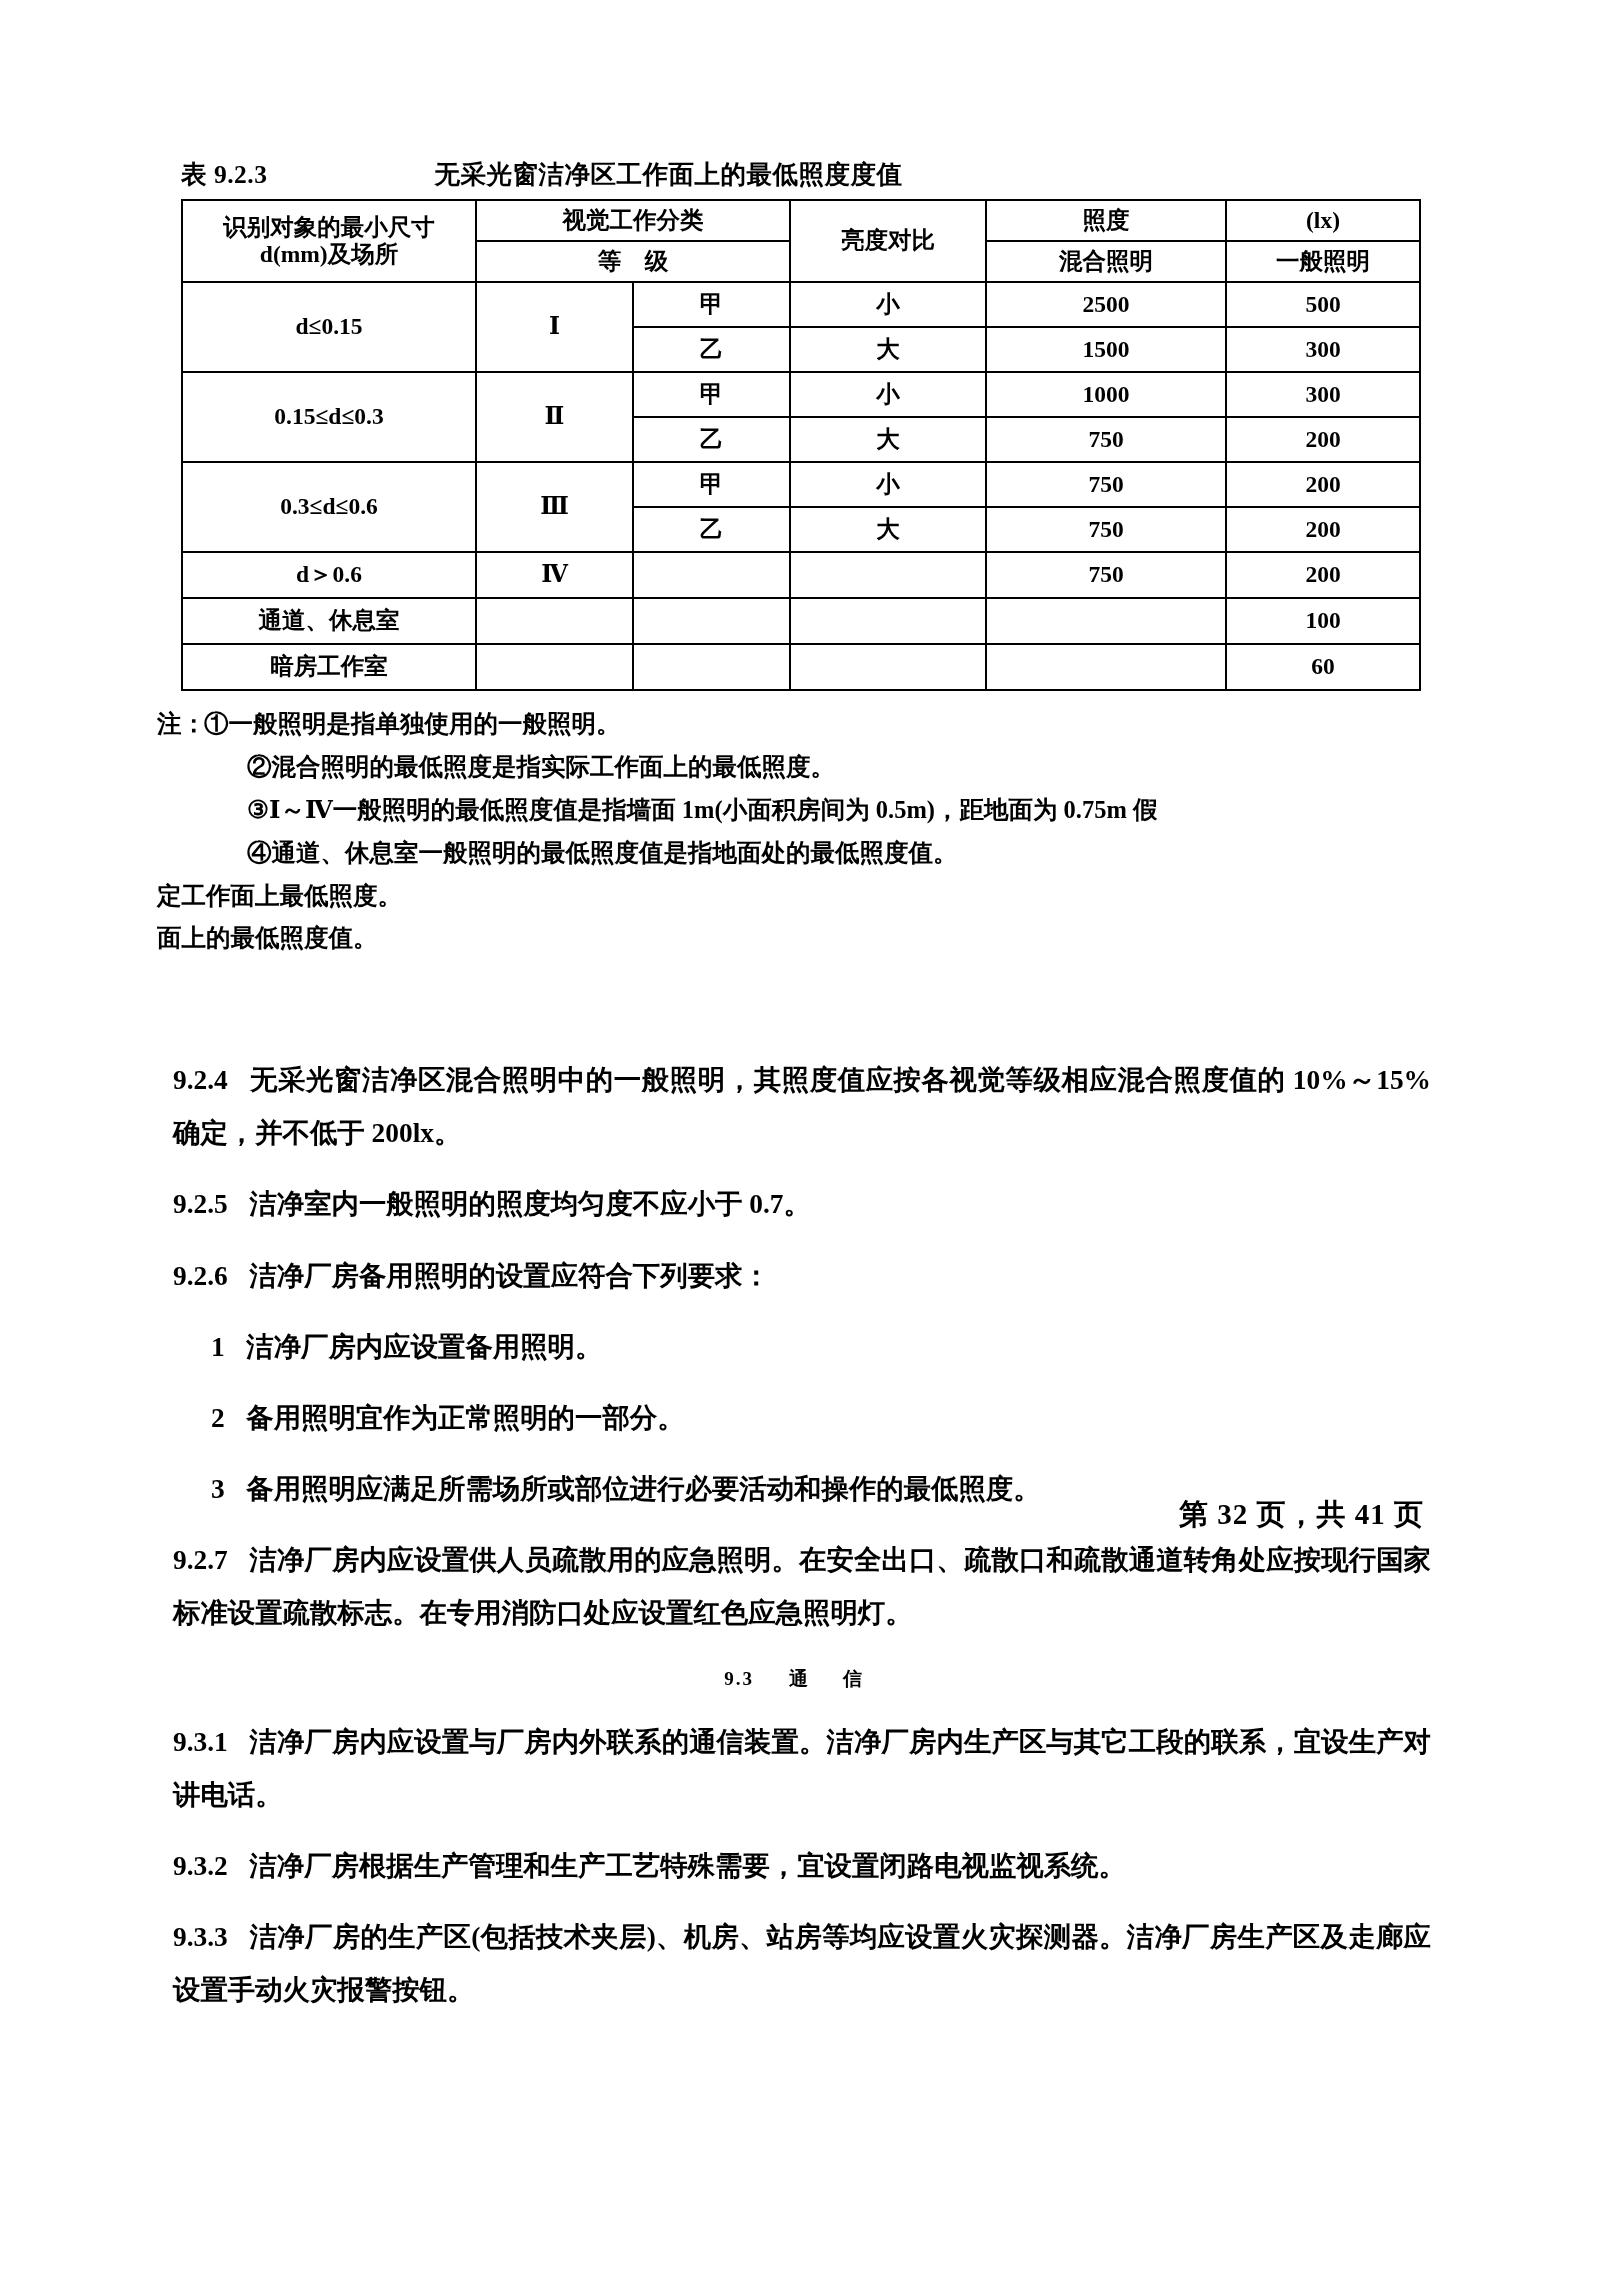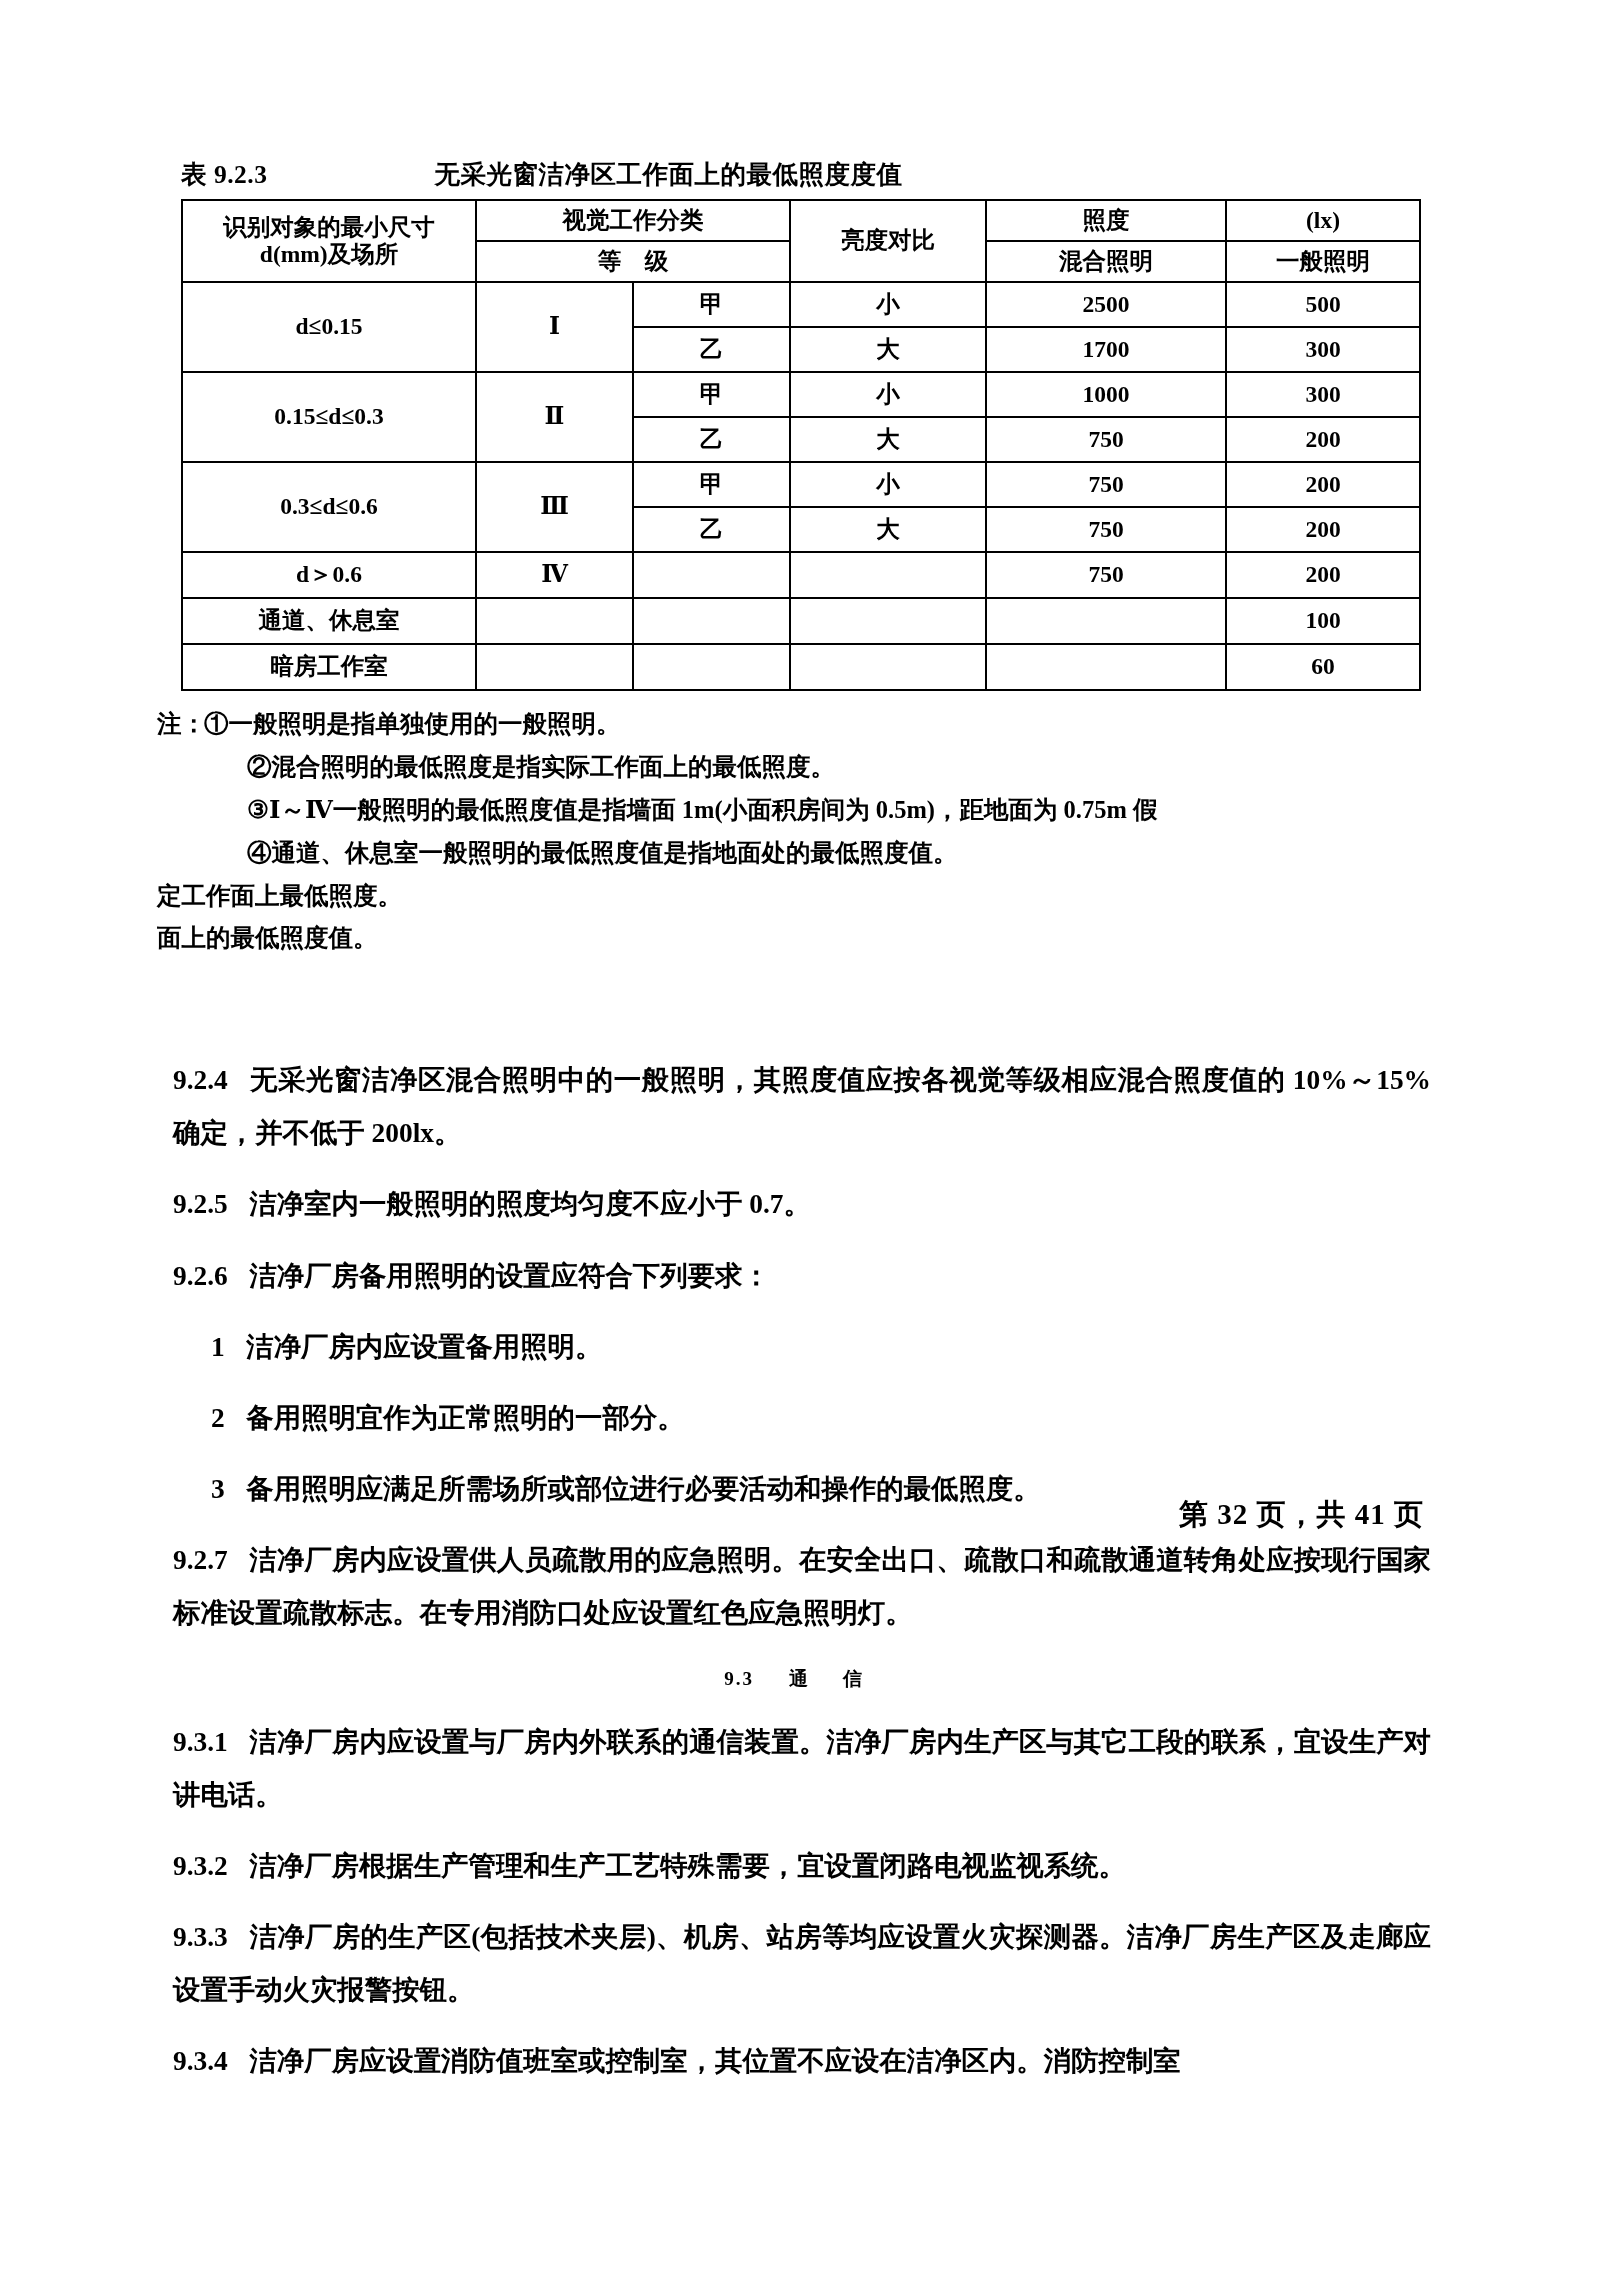--- a/index.html
+++ b/index.html
@@ -170,21 +170,21 @@
           <td rowspan="2">d≤0.15</td>
           <td rowspan="2">Ⅰ</td>
           <td>甲</td>
           <td>小</td>
           <td>2500</td>
           <td>500</td>
         </tr>
         <tr class="drow">
           <td>乙</td>
           <td>大</td>
-          <td>1700</td>
+          <td>1500</td>
           <td>300</td>
         </tr>
 
         <tr class="drow">
           <td rowspan="2">0.15≤d≤0.3</td>
           <td rowspan="2">Ⅱ</td>
           <td>甲</td>
           <td>小</td>
           <td>1000</td>
           <td>300</td>
@@ -298,21 +298,18 @@
     <p class="para">
       <span class="num">9.3.2</span><span>洁净厂房根据生产管理和生产工艺特殊需要，宜设置闭路电视监视系统。</span>
     </p>
     <div class="spacer-sm"></div>
 
     <p class="para">
       <span class="num">9.3.3</span><span>洁净厂房的生产区(包括技术夹层)、机房、站房等均应设置火灾探测器。洁净厂房生产区及走廊应设置手动火灾报警按钮。</span>
     </p>
     <div class="spacer-sm"></div>
 
-    <p class="para">
-      <span class="num">9.3.4</span><span>洁净厂房应设置消防值班室或控制室，其位置不应设在洁净区内。消防控制室</span>
-    </p>
   </div>
 
   <div class="footer">第 32 页，共 41 页</div>
 
 </div>
 
 
 </body></html>

